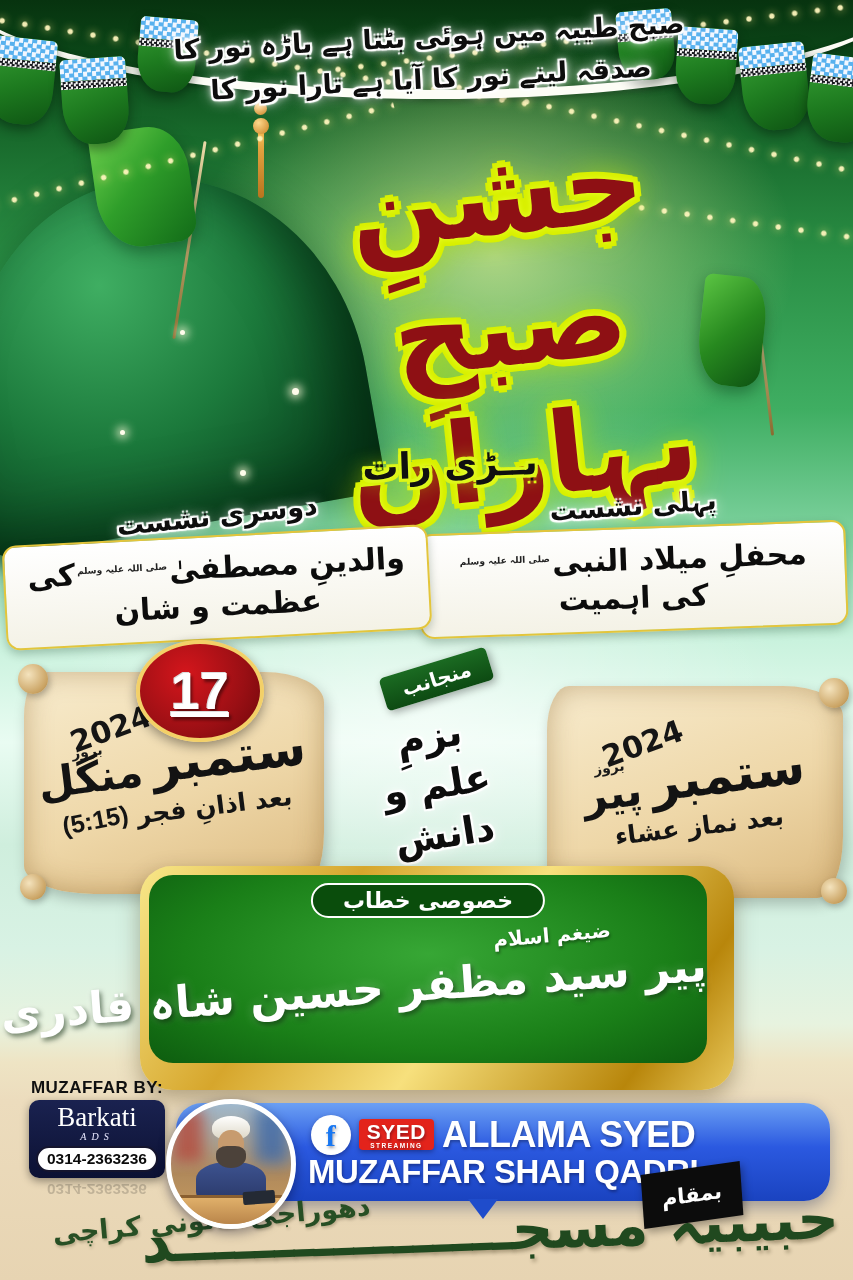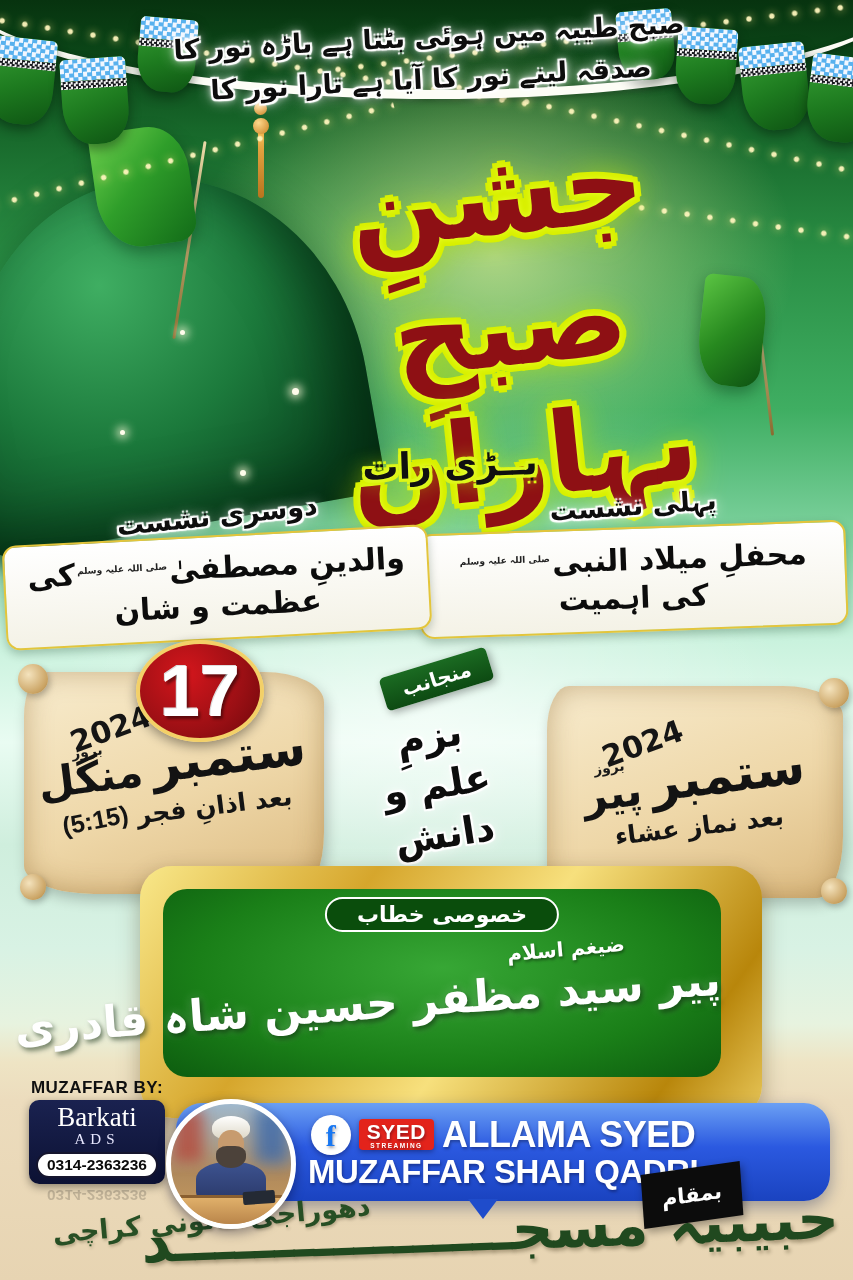--- a/index.html
+++ b/index.html
@@ -62,51 +62,51 @@
   .honorific{display:inline-block;font-size:9px;font-weight:700;vertical-align:super;margin:0 2px;color:#222;}
   .scroll{background:linear-gradient(160deg,#f8ecce 0%,#eed7a8 55%,#dcba80 100%);
     border-radius:22px 60px 26px 70px/44px 30px 62px 28px;
     box-shadow:inset 0 0 28px rgba(120,80,20,.38), 3px 6px 14px rgba(0,0,0,.22);}
   .curl{position:absolute;width:30px;height:30px;border-radius:50%;
     background:radial-gradient(circle at 35% 35%,#f4e3bd,#caa363 70%,#9c7436);box-shadow:2px 3px 6px rgba(0,0,0,.25);}
   .day-badge{position:absolute;width:120px;height:94px;border-radius:50%;
     background:radial-gradient(circle at 38% 32%,#d4161c,#9a0f14 60%,#6d070b 100%);
     border:4px solid #f3d068;box-shadow:0 4px 12px rgba(0,0,0,.4);
     display:flex;align-items:center;justify-content:center;
-    color:#fff;font-size:72px;font-weight:900;font-family:"Liberation Sans",sans-serif;
-    text-shadow:2px 3px 3px rgba(0,0,0,.45), -1px -1px 0 #ddd;}
+    color:#fff;font-size:52px;font-weight:900;font-family:"Liberation Sans",sans-serif;
+    text-shadow:2px 3px 3px rgba(0,0,0,.45), -1px -1px 0 #ddd;text-decoration:underline;}
   .scroll-year{font-size:30px;font-weight:900;color:#151515;display:inline-block;transform:rotate(-13deg);}
   .scroll-month{font-size:50px;font-weight:900;color:#131313;}
   .scroll-weekday{font-size:42px;font-weight:900;color:#131313;}
   .scroll-prefix{font-size:14px;font-weight:700;color:#1a1a1a;display:block;text-align:center;margin-bottom:-6px;}
   .scroll-time{font-size:25px;font-weight:900;color:#141414;}
   .ribbon{background:linear-gradient(#1b6b22,#0d4a12);color:#fff;font-size:20px;font-weight:700;
     padding:5px 20px;border-radius:5px;transform:rotate(-17deg);box-shadow:2px 3px 8px rgba(0,0,0,.35);}
   .organizer-name{font-size:38px;line-height:1.3;font-weight:900;color:#0d0d0d;text-align:center;transform:rotate(-9deg);
     text-shadow:0 0 5px #fff,-2px -2px 1px #fff,2px 2px 1px #fff,2px -2px 1px #fff,-2px 2px 1px #fff,0 0 16px #fff;}
-  .speech-outer{left:140px;top:866px;width:576px;height:206px;border-radius:32px;padding:23px;
+  .speech-outer{left:140px;top:866px;width:576px;height:206px;border-radius:32px;padding:9px;
     background:linear-gradient(125deg,#f9e88a 0%,#d6a62c 30%,#f7e07d 55%,#b8860b 85%,#e8c75a 100%);
     box-shadow:0 8px 22px rgba(60,40,0,.35);}
   .speech-inner{position:relative;width:558px;height:188px;border-radius:24px;
     background:radial-gradient(ellipse at 50% 42%,#37a735 0%,#1a7f18 62%,#0d5c0f 100%);}
   .speech-badge{position:absolute;left:50%;top:8px;transform:translateX(-50%);
     background:#0a4d0c;border:2px solid #fff;border-radius:999px;padding:3px 30px;
     color:#fff;font-size:22px;font-weight:700;white-space:nowrap;}
   .pretitle{position:absolute;right:96px;top:48px;color:#fff;font-size:20px;font-weight:700;transform:rotate(-5deg);
     text-shadow:1px 2px 3px rgba(0,0,0,.4);}
   .speaker{position:absolute;left:0;right:0;top:84px;text-align:center;color:#fff;
     font-size:44px;font-weight:900;transform:rotate(-4deg);white-space:nowrap;
     text-shadow:2px 3px 5px rgba(0,30,0,.55), 0 0 12px rgba(255,255,255,.25);}
   
   .designer{left:24px;top:1078px;width:146px;text-align:center;font-family:"Liberation Sans",sans-serif;}
   .designer-heading{font-size:17px;font-weight:900;color:#101010;letter-spacing:.5px;}
   .designer-box{margin:2px auto 0;width:128px;background:linear-gradient(#1a2250,#0c1133);border-radius:10px;
     padding:4px 4px 6px;box-shadow:0 3px 8px rgba(0,0,0,.4);}
   .designer-brand{font-family:"Liberation Serif",serif;font-size:27px;color:#fff;line-height:1;}
-  .designer-sub{font-family:"Liberation Serif",serif;font-size:15px;letter-spacing:5px;color:#e8e8ff;}
+  .designer-sub{font-family:"Liberation Serif",serif;font-style:italic;font-size:10px;letter-spacing:5px;color:#e8e8ff;}
   .designer-phone{margin:4px auto 0;width:118px;background:#fff;border:2px solid #15152e;border-radius:999px;
     font-size:15.5px;font-weight:900;color:#0b0b0b;padding:2px 0;}
   .phone-reflection{margin:2px auto 0;width:118px;font-size:15.5px;font-weight:900;color:#0b0b0b;
     opacity:.18;transform:scaleY(-1);}
   .live-bar{left:176px;top:1103px;width:654px;height:98px;border-radius:26px;
     background:linear-gradient(180deg,#6ba0f4 0%,#2b59e0 45%,#1a43c0 100%);
     box-shadow:0 6px 16px rgba(10,30,90,.35);display:flex;align-items:center;justify-content:center;}
   .bar-pointer{left:468px;top:1199px;width:30px;height:20px;background:#1f4ccb;
     clip-path:polygon(0 0,100% 0,50% 100%);}
   .live-text{font-family:"Liberation Sans",sans-serif;color:#fff;text-align:center;line-height:1.05;

